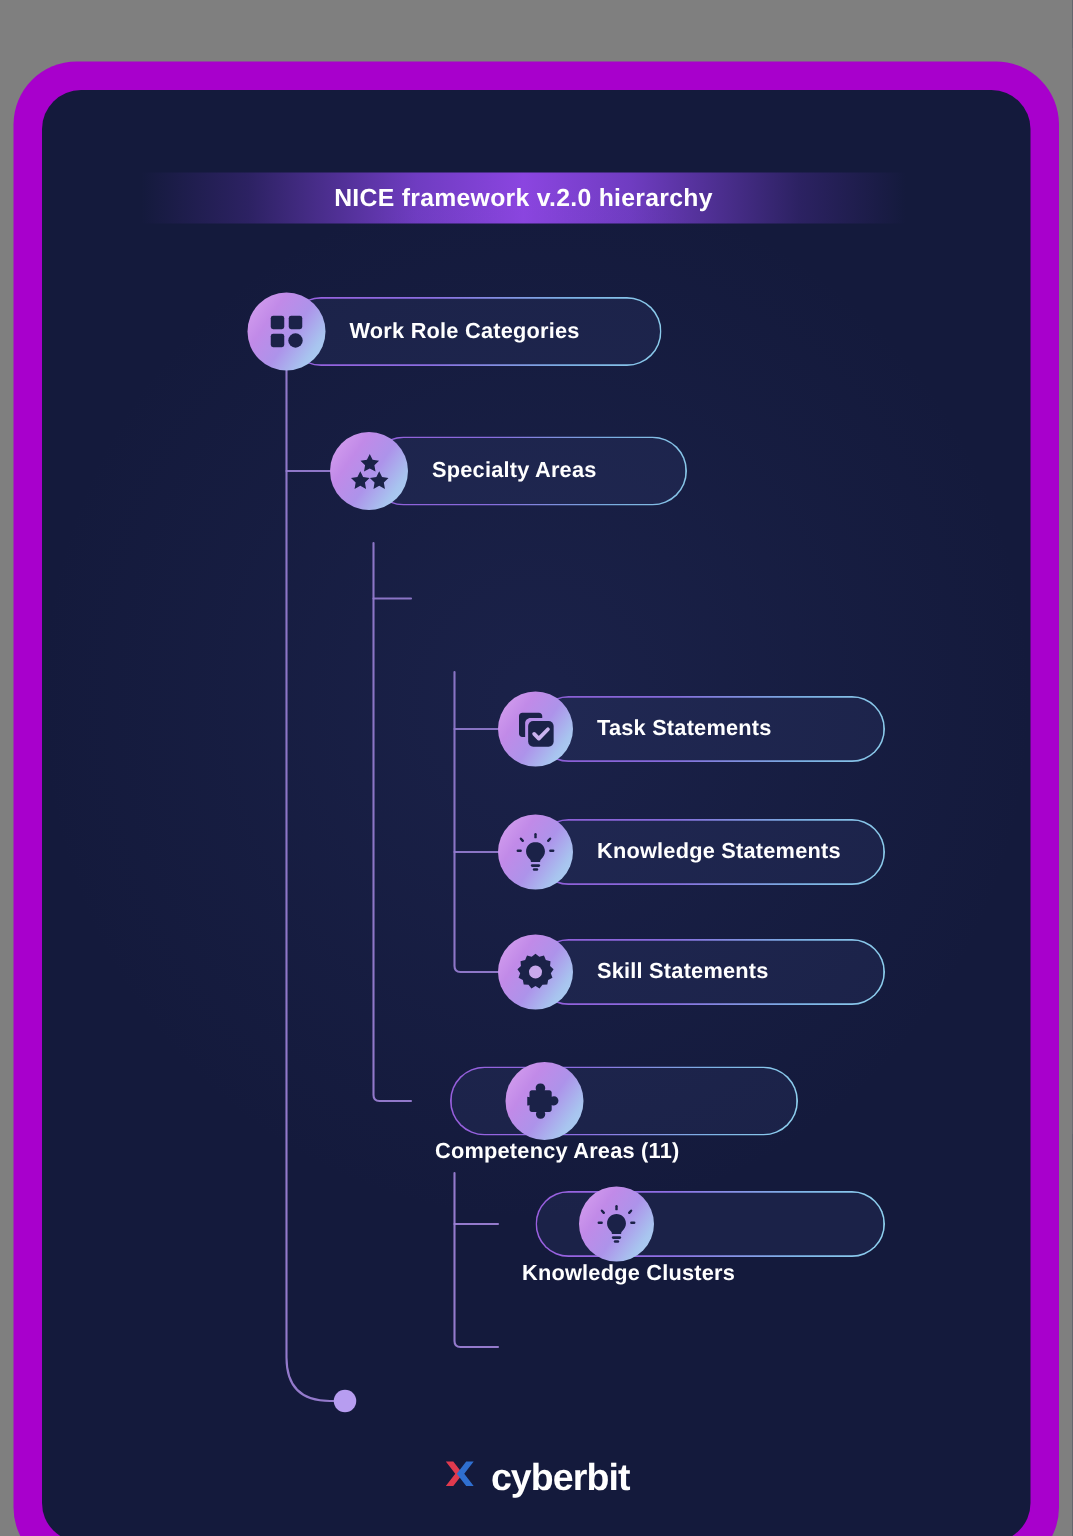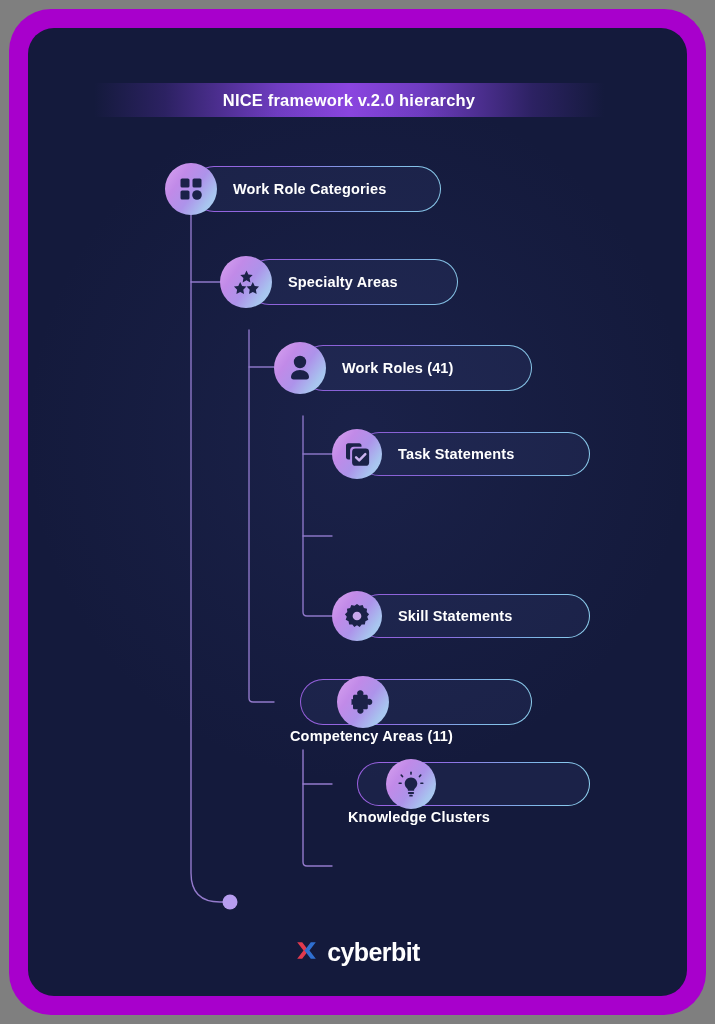--- a/index.html
+++ b/index.html
@@ -11,20 +11,21 @@
     overflow: hidden;
     background: #7f7f7f;
     font-family: "Liberation Sans", sans-serif;
   }
 
   #infographic-root {
     position: relative;
     width: 715px;
     height: 724px;
     background: #7f7f7f;
+    margin-top: 32px;
   }
 
   
   .frame {
     position: absolute;
     left: 9px;
     top: 9px;
     width: 697px;
     height: 1006px;
     border-radius: 42px;
@@ -214,79 +215,85 @@
       <div class="node-icon">
         <svg width="27" height="25" viewBox="0 0 27 25" fill="#1b2248">
           <path d="M13.5 0.6l1.9 3.9 4.3.6-3.1 3 .75 4.3-3.85-2.05-3.85 2.05.75-4.3-3.1-3 4.3-.6z"></path>
           <path d="M7.2 12.1l1.9 3.9 4.3.62-3.11 3.02.74 4.28-3.83-2.02-3.83 2.02.73-4.28L0.99 16.62l4.3-.62z"></path>
           <path d="M19.8 12.1l1.9 3.9 4.3.62-3.11 3.02.74 4.28-3.83-2.02-3.83 2.02.73-4.28-3.11-3.02 4.3-.62z"></path>
         </svg>
       </div>
       <div class="node-label">Specialty Areas</div>
     </div>
 
-    <div class="node" style="left:246px; top:314px;">
-      <div class="node-pill" style="width:232px;"></div>
-      <div class="node-icon">
-        <svg width="24" height="26" viewBox="0 0 24 26" fill="#1b2248">
-          <circle cx="12" cy="7" r="6.2"></circle>
-          <path d="M12 15c-5.2 0-9 3.1-9 7.1 0 1.6 1 2.4 2.6 2.4h12.8c1.6 0 2.6-.8 2.6-2.4 0-4-3.8-7.1-9-7.1z"></path>
-        </svg>
-      </div>
-      <div class="node-label">Work Roles (41)</div>
-    </div>
 
     <div class="node leaf" style="left:304px; top:401px;">
       <div class="node-pill" style="width:233px;"></div>
       <div class="node-icon">
         <svg width="25" height="25" viewBox="0 0 25 25" fill="none">
           <path d="M3.2 1.2h11.1c1.2 0 2.2 1 2.2 2.2v1.3H8.7c-2 0-3.6 1.6-3.6 3.6v9.1H3.2c-1.2 0-2.2-1-2.2-2.2V3.4c0-1.2 1-2.2 2.2-2.2z" fill="#1b2248"></path>
           <rect x="7.1" y="6.6" width="17" height="17.2" rx="3.4" fill="#1b2248"></rect>
           <path d="M11.1 15.3l3.1 3.1 6.1-6.2" stroke="#cbb3ef" stroke-width="2.5" stroke-linecap="round" stroke-linejoin="round"></path>
         </svg>
       </div>
       <div class="node-label">Task Statements</div>
     </div>
 
-
-    <div class="node leaf" style="left:304px; top:563px;">
-      <div class="node-pill" style="width:233px;"></div>
-      <div class="node-icon">
-        <svg width="26" height="26" viewBox="0 0 26 26" fill="#1b2248">
-          <path d="M13 .9l2.55 1.95 3.1-.78 1.25 2.95 3.1.83-.3 3.19 2.35 2.16-1.85 2.6 1.1 3.01-2.85 1.45-.6 3.15-3.2.1-1.95 2.54-2.7-1.72-2.7 1.72-1.95-2.54-3.2-.1-.6-3.15-2.85-1.45 1.1-3.01L.95 11.2 3.3 9.04 3 5.85l3.1-.83L7.35 2.07l3.1.78z"></path>
-          <circle cx="13" cy="13" r="4.35" fill="#c9a9ec"></circle>
-        </svg>
-      </div>
-      <div class="node-label">Skill Statements</div>
-    </div>
-
-    <div class="node" style="left:246px; top:648px;flex-direction:column;">
-      <div class="node-pill" style="width:232px;"></div>
-      <div class="node-icon">
-        <svg width="26" height="26" viewBox="0 0 26 26" fill="#1b2248">
-          <path d="M10.2 1.3c-1.8 0-3.1 1.35-3.1 3 0 .55.15 1.05.4 1.5H4.6c-.9 0-1.6.7-1.6 1.6v3.1c-.45-.25-.95-.4-1.5-.4v5.9c.55 0 1.05-.15 1.5-.4v3.1c0 .9.7 1.6 1.6 1.6h3.1c-.25.45-.4.95-.4 1.5 0 1.65 1.3 3 3.1 3s3.1-1.35 3.1-3c0-.55-.15-1.05-.4-1.5h3.1c.9 0 1.6-.7 1.6-1.6v-3.1c.45.25.95.4 1.5.4 1.65 0 3-1.3 3-3.1s-1.35-3.1-3-3.1c-.55 0-1.05.15-1.5.4V7.4c0-.9-.7-1.6-1.6-1.6h-3.1c.25-.45.4-.95.4-1.5 0-1.65-1.3-3-3.1-3z"></path>
-        </svg>
-      </div>
-      <div class="node-label">Competency Areas (11)</div>
-    </div>
-
-    <div class="node leaf" style="left:304px; top:731px;flex-direction:column;">
+    <div class="node leaf" style="left:304px; top:483px;">
       <div class="node-pill" style="width:233px;"></div>
       <div class="node-icon">
         <svg width="26" height="26" viewBox="0 0 26 26" fill="#1b2248">
           <path d="M13 6.4c-3.5 0-6.3 2.8-6.3 6.2 0 2.2 1.2 3.9 2.4 5 .5.45.8 1 .8 1.6v.5h6.2v-.5c0-.6.3-1.15.8-1.6 1.2-1.1 2.4-2.8 2.4-5 0-3.4-2.8-6.2-6.3-6.2z"></path>
           <rect x="9.9" y="21.1" width="6.2" height="1.9" rx=".95"></rect>
           <rect x="11.2" y="23.8" width="3.6" height="1.7" rx=".85"></rect>
           <rect x="12.2" y="0.4" width="1.6" height="3.5" rx=".8"></rect>
           <rect x="3.1" y="3.1" width="1.6" height="3.5" rx=".8" transform="rotate(-42 3.9 4.85)"></rect>
           <rect x="21.3" y="3.1" width="1.6" height="3.5" rx=".8" transform="rotate(42 22.1 4.85)"></rect>
           <rect x="0.4" y="11.4" width="3.5" height="1.6" rx=".8"></rect>
           <rect x="22.1" y="11.4" width="3.5" height="1.6" rx=".8"></rect>
         </svg>
       </div>
+      <div class="node-label">Knowledge Statements</div>
+    </div>
+
+    <div class="node leaf" style="left:304px; top:563px;">
+      <div class="node-pill" style="width:233px;"></div>
+      <div class="node-icon">
+        <svg width="26" height="26" viewBox="0 0 26 26" fill="#1b2248">
+          <path d="M13 .9l2.55 1.95 3.1-.78 1.25 2.95 3.1.83-.3 3.19 2.35 2.16-1.85 2.6 1.1 3.01-2.85 1.45-.6 3.15-3.2.1-1.95 2.54-2.7-1.72-2.7 1.72-1.95-2.54-3.2-.1-.6-3.15-2.85-1.45 1.1-3.01L.95 11.2 3.3 9.04 3 5.85l3.1-.83L7.35 2.07l3.1.78z"></path>
+          <circle cx="13" cy="13" r="4.35" fill="#c9a9ec"></circle>
+        </svg>
+      </div>
+      <div class="node-label">Skill Statements</div>
+    </div>
+
+    <div class="node" style="left:246px; top:648px;flex-direction:column;">
+      <div class="node-pill" style="width:232px;"></div>
+      <div class="node-icon">
+        <svg width="26" height="26" viewBox="0 0 26 26" fill="#1b2248">
+          <path d="M10.2 1.3c-1.8 0-3.1 1.35-3.1 3 0 .55.15 1.05.4 1.5H4.6c-.9 0-1.6.7-1.6 1.6v3.1c-.45-.25-.95-.4-1.5-.4v5.9c.55 0 1.05-.15 1.5-.4v3.1c0 .9.7 1.6 1.6 1.6h3.1c-.25.45-.4.95-.4 1.5 0 1.65 1.3 3 3.1 3s3.1-1.35 3.1-3c0-.55-.15-1.05-.4-1.5h3.1c.9 0 1.6-.7 1.6-1.6v-3.1c.45.25.95.4 1.5.4 1.65 0 3-1.3 3-3.1s-1.35-3.1-3-3.1c-.55 0-1.05.15-1.5.4V7.4c0-.9-.7-1.6-1.6-1.6h-3.1c.25-.45.4-.95.4-1.5 0-1.65-1.3-3-3.1-3z"></path>
+        </svg>
+      </div>
+      <div class="node-label">Competency Areas (11)</div>
+    </div>
+
+    <div class="node leaf" style="left:304px; top:731px;flex-direction:column;">
+      <div class="node-pill" style="width:233px;"></div>
+      <div class="node-icon">
+        <svg width="26" height="26" viewBox="0 0 26 26" fill="#1b2248">
+          <path d="M13 6.4c-3.5 0-6.3 2.8-6.3 6.2 0 2.2 1.2 3.9 2.4 5 .5.45.8 1 .8 1.6v.5h6.2v-.5c0-.6.3-1.15.8-1.6 1.2-1.1 2.4-2.8 2.4-5 0-3.4-2.8-6.2-6.3-6.2z"></path>
+          <rect x="9.9" y="21.1" width="6.2" height="1.9" rx=".95"></rect>
+          <rect x="11.2" y="23.8" width="3.6" height="1.7" rx=".85"></rect>
+          <rect x="12.2" y="0.4" width="1.6" height="3.5" rx=".8"></rect>
+          <rect x="3.1" y="3.1" width="1.6" height="3.5" rx=".8" transform="rotate(-42 3.9 4.85)"></rect>
+          <rect x="21.3" y="3.1" width="1.6" height="3.5" rx=".8" transform="rotate(42 22.1 4.85)"></rect>
+          <rect x="0.4" y="11.4" width="3.5" height="1.6" rx=".8"></rect>
+          <rect x="22.1" y="11.4" width="3.5" height="1.6" rx=".8"></rect>
+        </svg>
+      </div>
       <div class="node-label">Knowledge Clusters</div>
     </div>
 
 
     <div class="logo">
       <span>
         <svg width="27" height="25" viewBox="0 0 27 25" fill="none">
           <path d="M2.2 4.3l6.3 8.2-6.3 8.2h5.0l6.3-8.2-6.3-8.2z" fill="#e03a4e"></path>
           <path d="M20.8 4.3l-6.3 8.2 6.3 8.2h-5.0l-6.3-8.2 6.3-8.2z" fill="#2f6fd0"></path>
         </svg>

